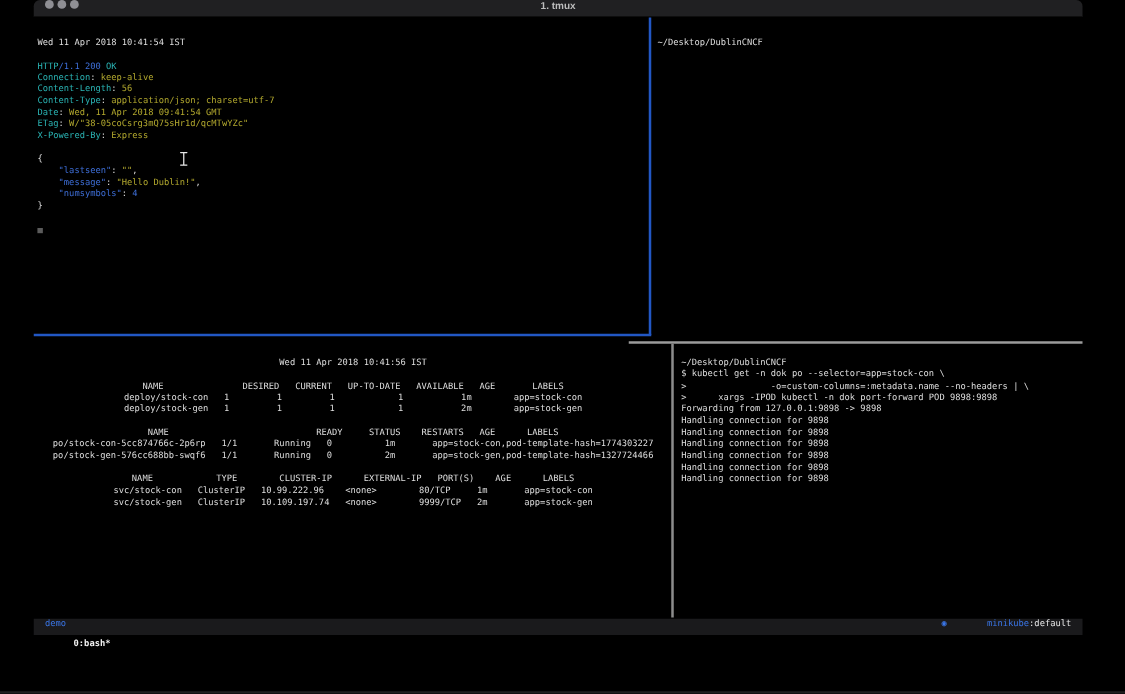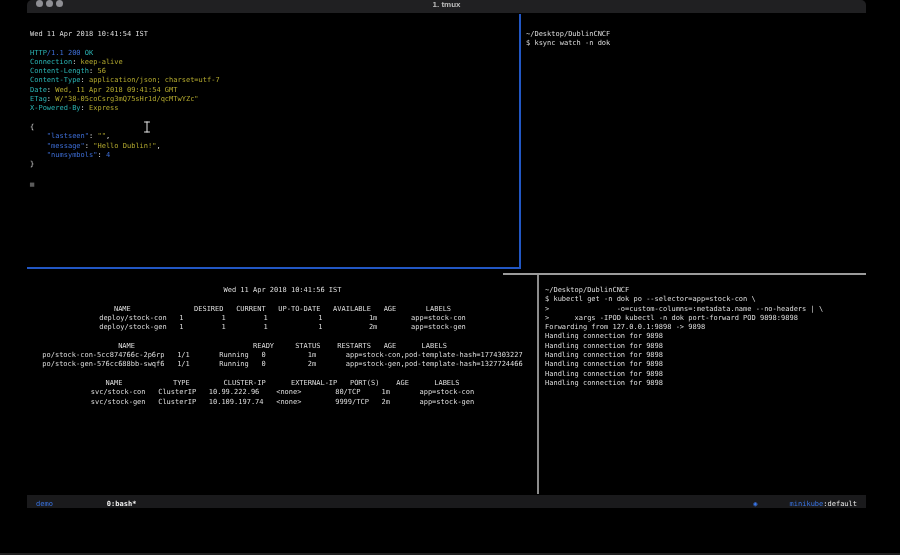--- a/index.html
+++ b/index.html
@@ -31,23 +31,23 @@
   .pane-bl { left:3px;   top:272px; width:505px;text-align:center; }
   .pane-br { left:518px; top:272px; width:318px; }
 
   
   .div-v-blue { position:absolute; left:492px; top:14px; width:2px; height:254px; background:#2257c4; }
   .div-h-blue { position:absolute; left:0; top:266.5px; width:494px; height:2px; background:#2257c4; }
   .div-h-gray { position:absolute; left:476px; top:273px; width:363px; height:1.5px; background:#9b9b9b; }
   .div-v-gray { position:absolute; left:510px; top:274.5px; width:1.5px; height:219px; background:#8c8c8c; }
 
   
-  .statusbar { position:absolute; left:0; bottom:0; right:0; height:13px; background:#1a1a1c; display:flex; align-items:flex-end; padding:0 9px; font-size:7px;gap:48px; }
+  .statusbar { position:absolute; left:0; bottom:0; right:0; height:13px; background:#1a1a1c; display:flex; align-items:flex-start; padding:0 9px; font-size:7px; }
   .sb-session { color:#3a76e8; }
-  .sb-window  { color:#f2f2f2; font-weight:bold; margin-left:6px; }
+  .sb-window  { color:#f2f2f2; font-weight:bold; margin-left:6px;margin-top:16px; }
   .sb-right   { margin-left:auto; }
   .sb-icon    { color:#3a76e8; }
   .sb-context { color:#3a76e8;padding-left:28px; }
   .sb-suffix  { color:#e8e8e8;margin-top:38px; }
 
   
   .mouse-cursor { position:absolute; left:143px; top:121px; width:8px; height:12px; z-index:10; }
 
   .bottom-strip { position:absolute; left:0; bottom:0; width:900px; height:2px; background:#1f1f1f; }
 </style>
@@ -80,21 +80,20 @@
         <div class="tline">{</div>
         <div class="tline"><span class="c-fg">    </span><span class="c-blue">"lastseen"</span><span class="c-fg">: </span><span class="c-yellow">""</span><span class="c-fg">,</span></div>
         <div class="tline"><span class="c-fg">    </span><span class="c-blue">"message"</span><span class="c-fg">: </span><span class="c-yellow">"Hello Dublin!"</span><span class="c-fg">,</span></div>
         <div class="tline"><span class="c-fg">    </span><span class="c-blue">"numsymbols"</span><span class="c-fg">: </span><span class="c-blue">4</span></div>
         <div class="tline">}</div>
         <div class="tline"> </div>
         <div class="tline"><span class="c-cursor">▄</span></div>
       </div>
     <div class="pane pane-tr">
         <div class="tline">~/Desktop/DublinCNCF</div>
-        <div class="tline">$ ksync watch -n dok</div>
       </div>
     <div class="pane pane-bl">
         <div class="tline">Wed 11 Apr 2018 10:41:56 IST</div>
         <div class="tline"> </div>
         <div class="tline">NAME               DESIRED   CURRENT   UP-TO-DATE   AVAILABLE   AGE       LABELS</div>
         <div class="tline">deploy/stock-con   1         1         1            1           1m        app=stock-con</div>
         <div class="tline">deploy/stock-gen   1         1         1            1           2m        app=stock-gen</div>
         <div class="tline"> </div>
         <div class="tline">NAME                            READY     STATUS    RESTARTS   AGE      LABELS</div>
         <div class="tline">po/stock-con-5cc874766c-2p6rp   1/1       Running   0          1m       app=stock-con,pod-template-hash=1774303227</div>

